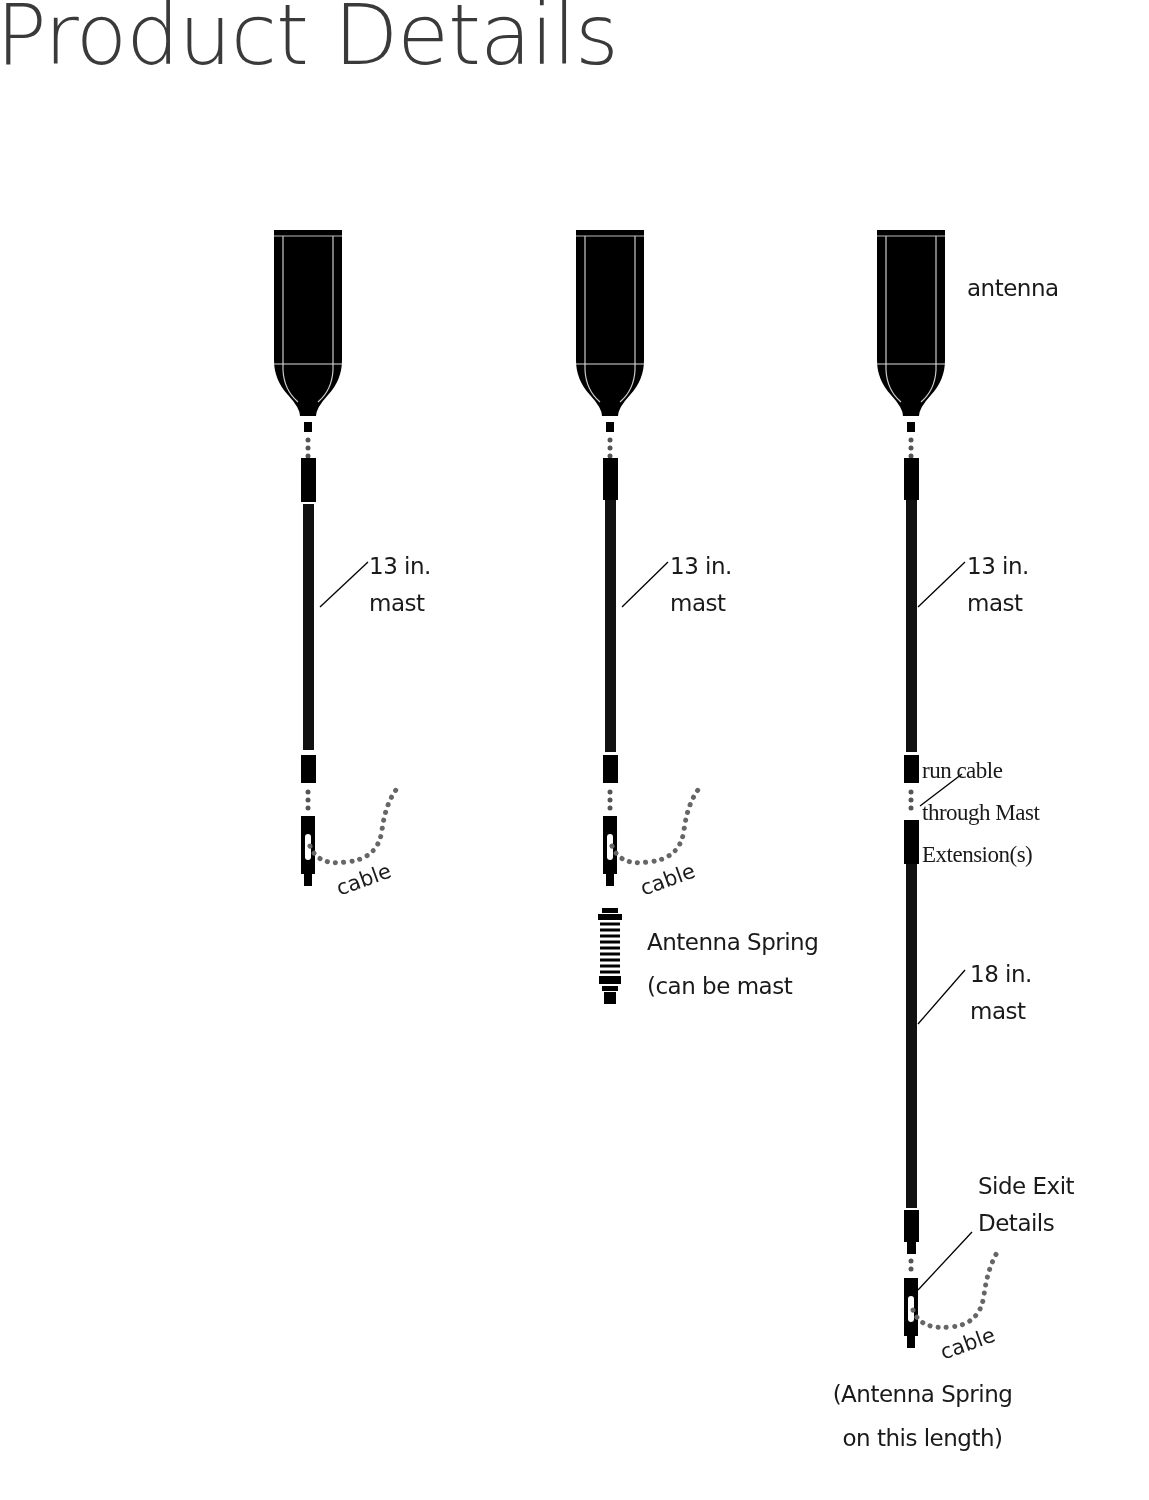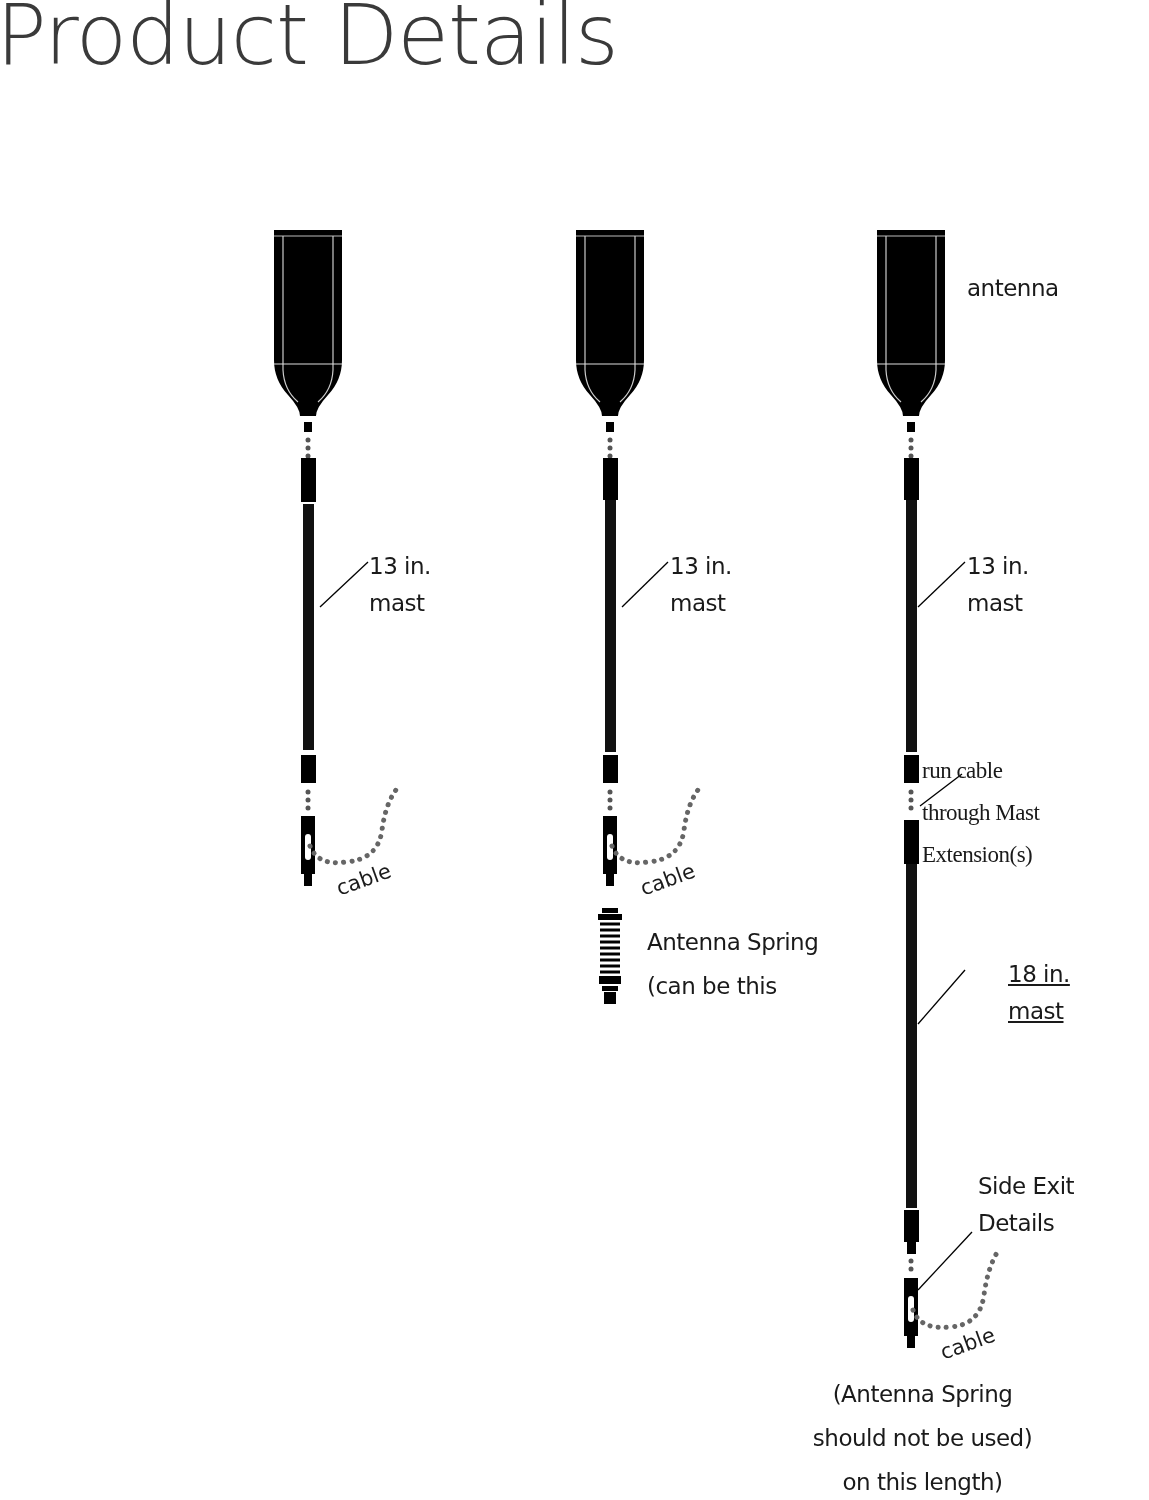--- a/index.html
+++ b/index.html
@@ -111,39 +111,38 @@
 </div>
 <div class="cable-label" style="left:333px;top:878px;">cable</div>
 
 <div class="label" style="left:670px;top:548px;">
   <div>13 in.</div>
   <div>mast</div>
 </div>
 <div class="cable-label" style="left:637px;top:878px;">cable</div>
 <div class="label" style="left:647px;top:920px;line-height:44px;">
   <div>Antenna Spring</div>
-  <div>(can be this</div>
+  <div>(can be mast</div>
 </div>
 
 <div class="label" style="left:967px;top:270px;">antenna</div>
 <div class="label" style="left:967px;top:548px;">
   <div>13 in.</div>
   <div>mast</div>
 </div>
 <div class="label" style="left:922px;top:750px;line-height:42px;font-family:Liberation Serif, serif;">
   <div>run cable</div>
   <div>through Mast</div>
   <div>Extension(s)</div>
 </div>
-<div class="label" style="left:1008px;top:956px;text-decoration:underline;">
+<div class="label" style="left:970px;top:956px;">
   <div>18 in.</div>
   <div>mast</div>
 </div>
 <div class="label" style="left:978px;top:1168px;">
   <div>Side Exit</div>
   <div>Details</div>
 </div>
 <div class="cable-label" style="left:937px;top:1342px;">cable</div>
 <div class="label" style="left:770px;top:1372px;width:305px;text-align:center;line-height:44px;">
   <div>(Antenna Spring</div>
-  <div>should not be used)</div>
   <div>on this length)</div>
 </div>
 
 </body></html>

